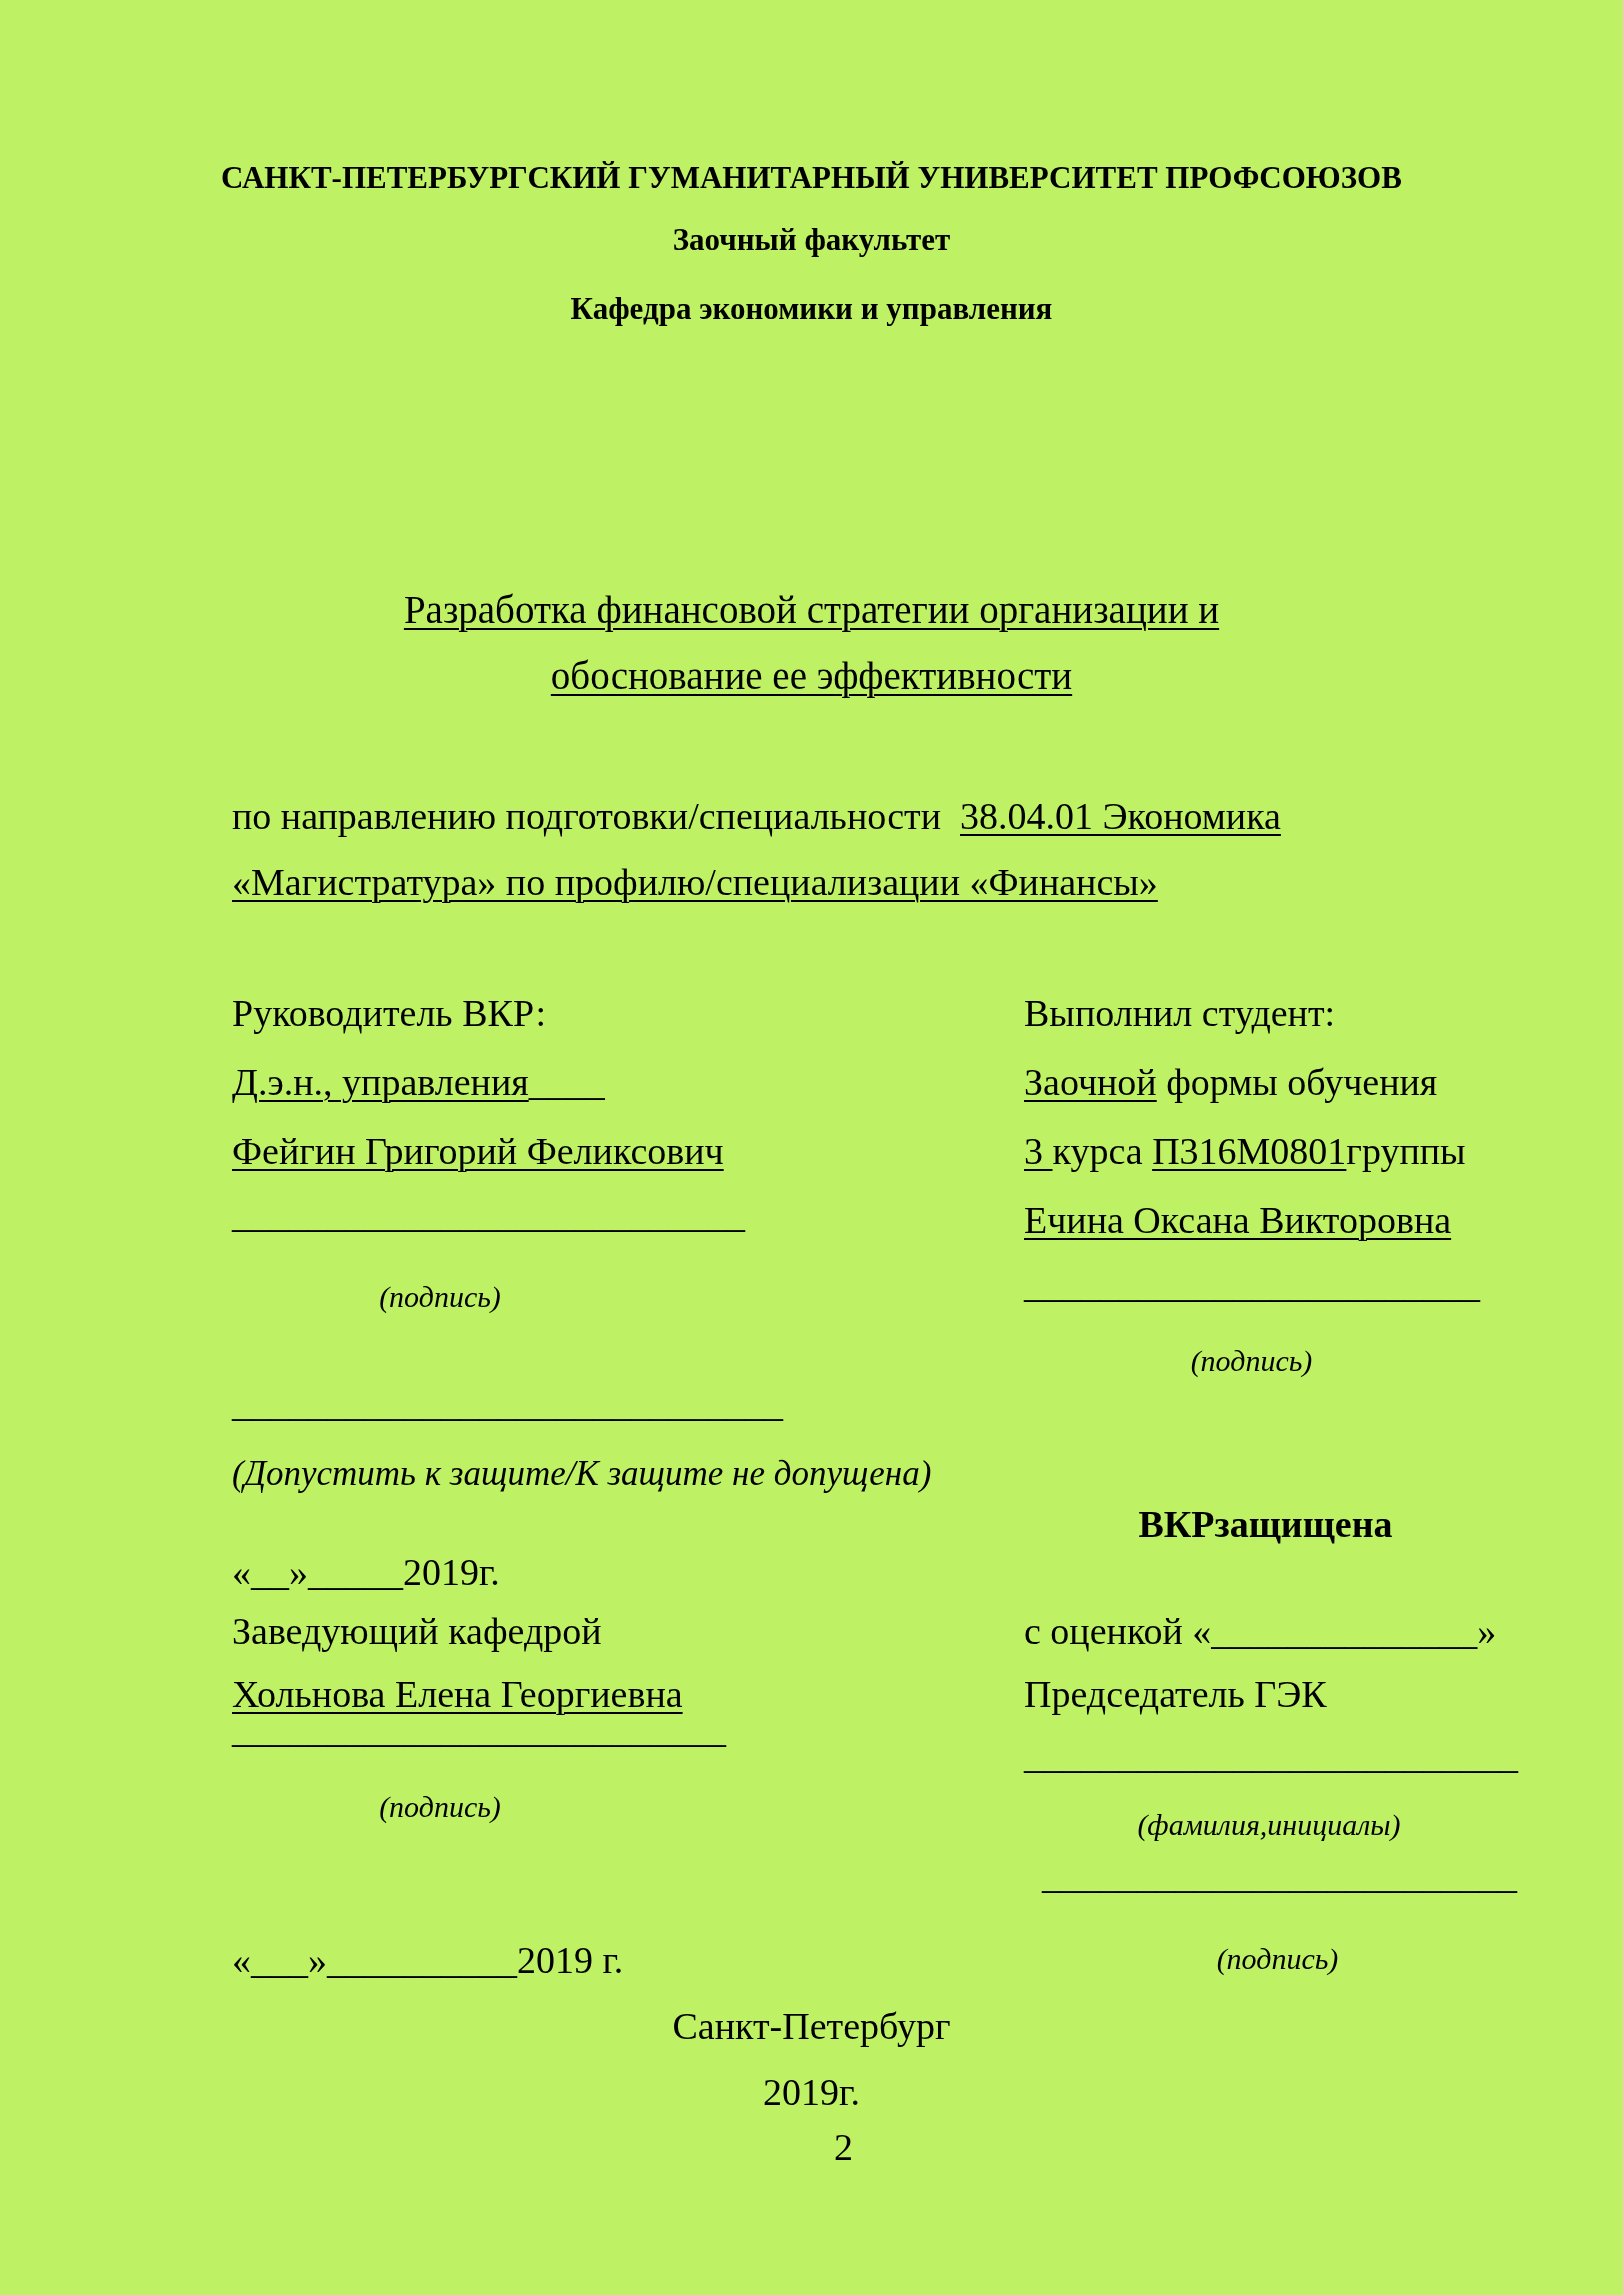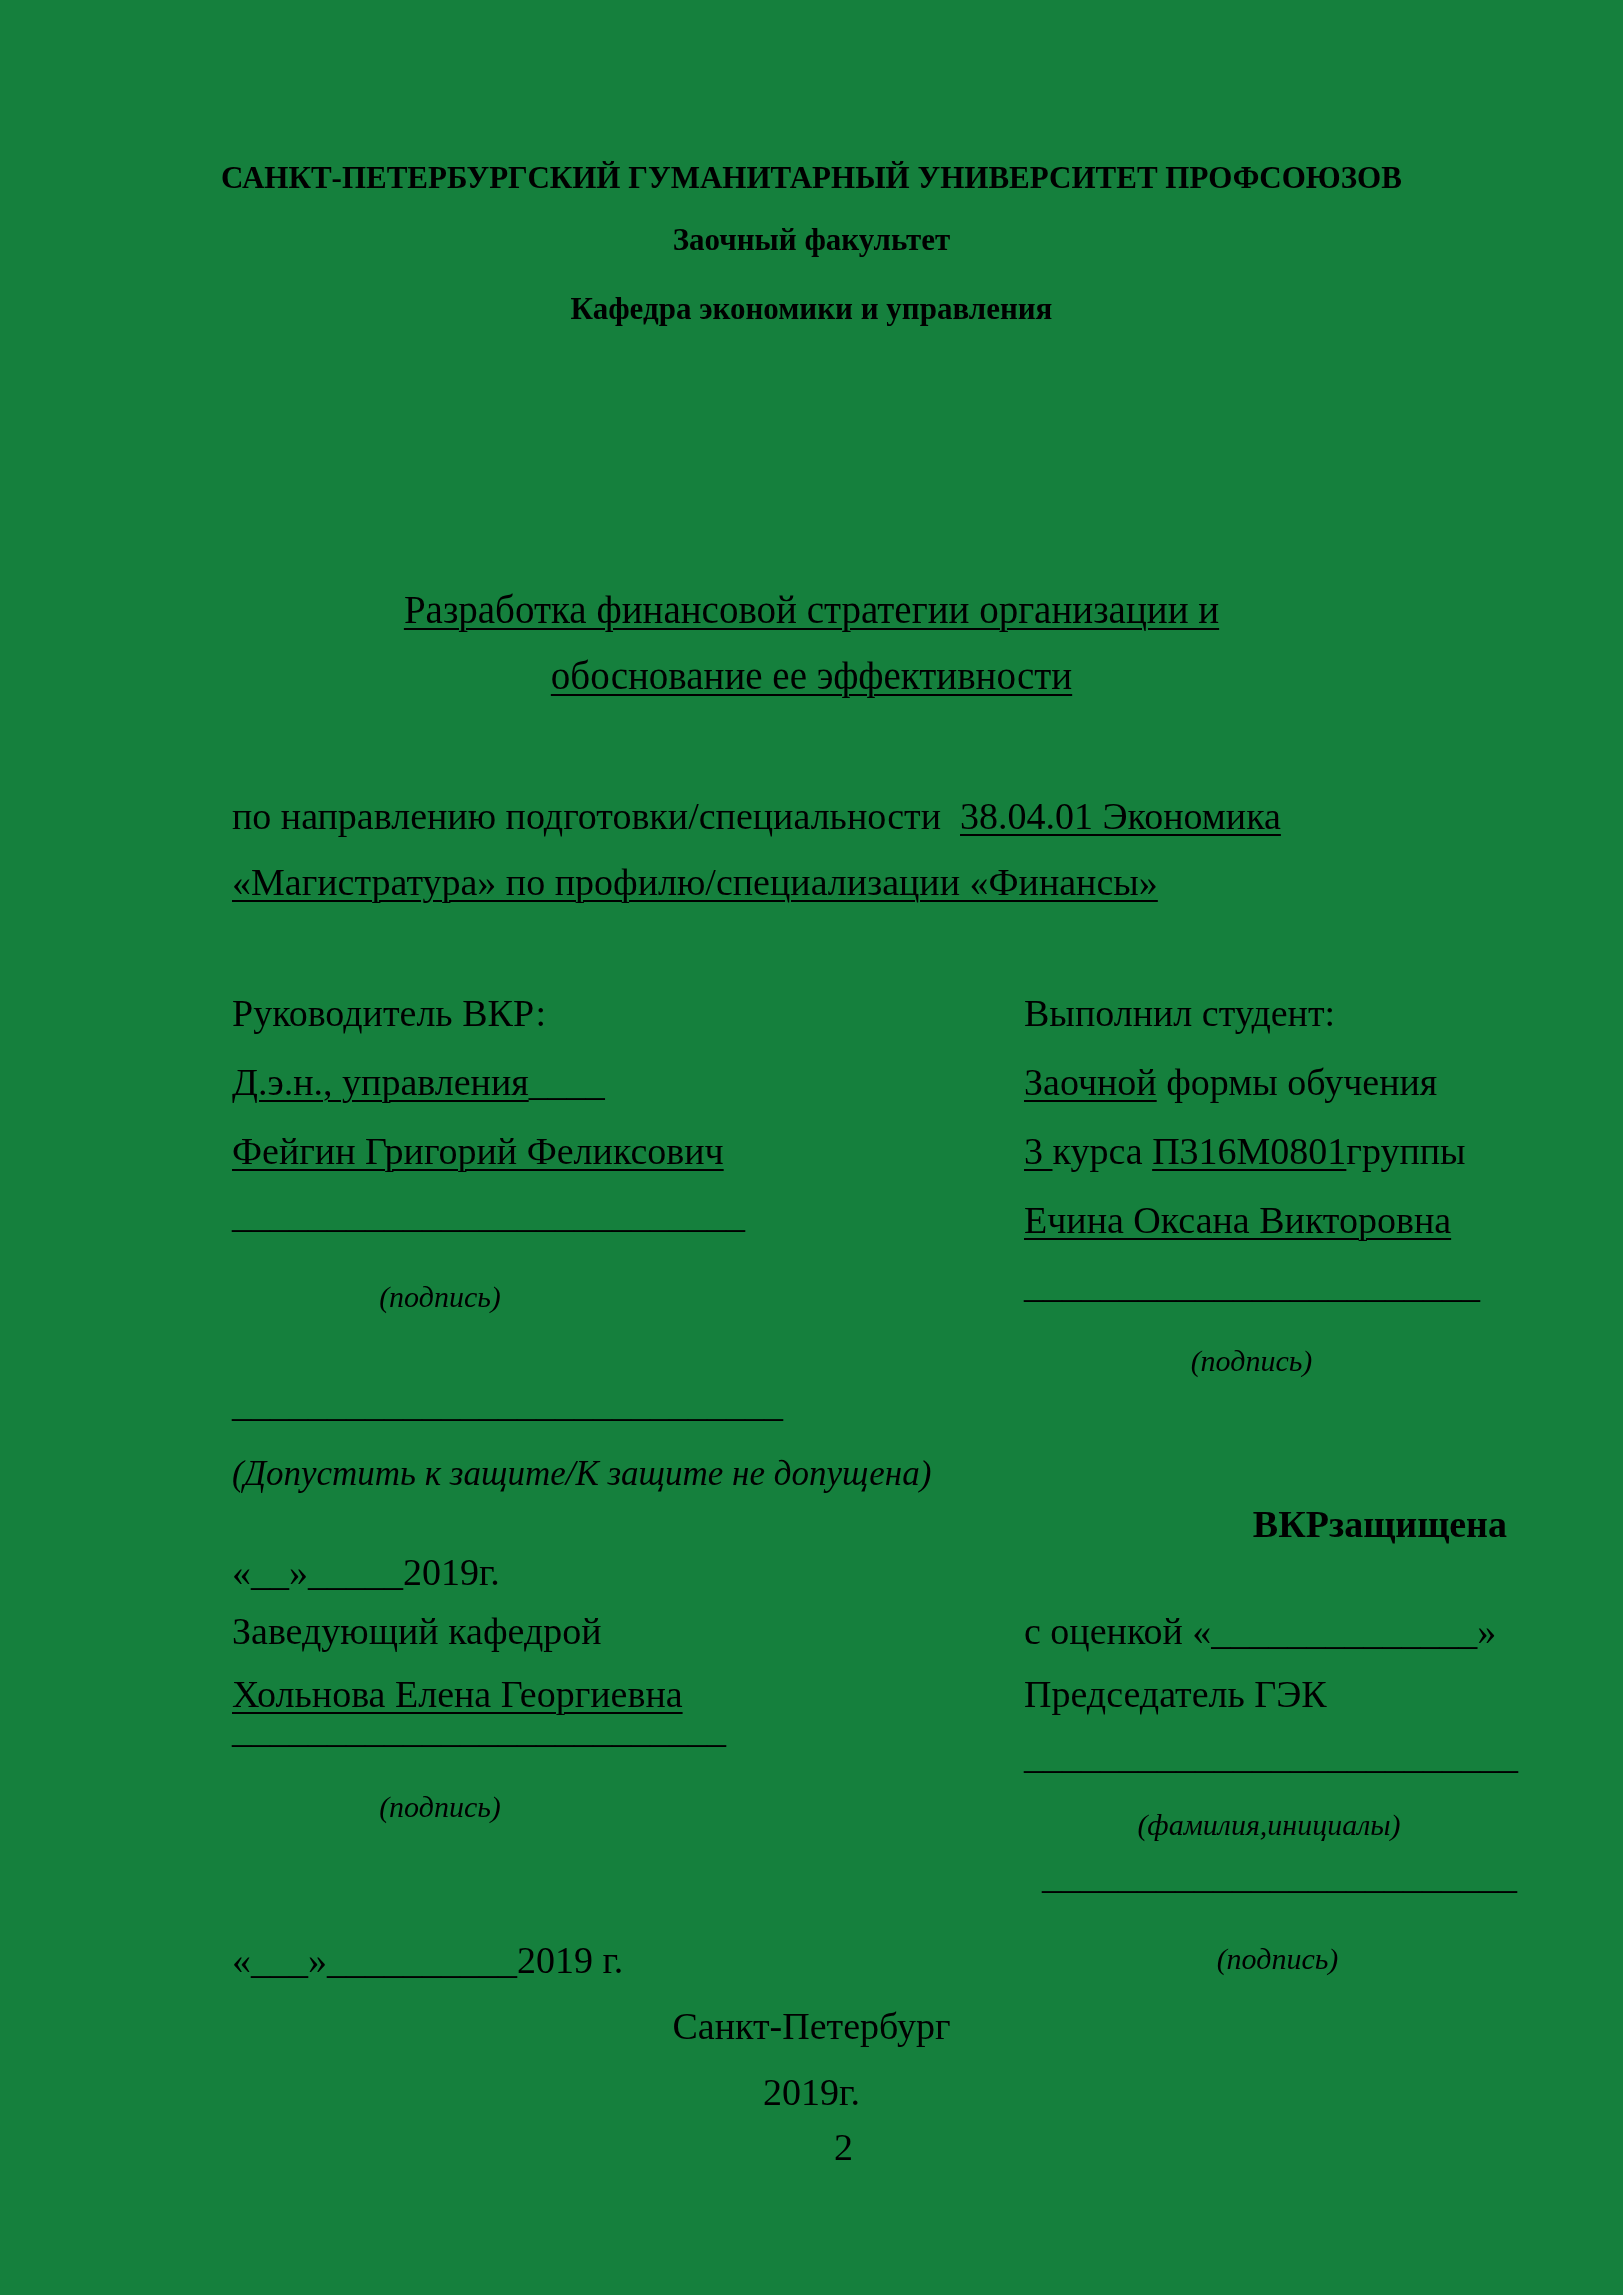--- a/index.html
+++ b/index.html
@@ -1,26 +1,26 @@
 <!DOCTYPE html>
 <html style="font-size:12.6px"><head>
 <meta charset="utf-8">
 <style>
   html,body{margin:0;padding:0;background:#ffffff;}
   body{width:1623px;height:2295px;position:relative;font-family:"Liberation Serif","DejaVu Serif",serif;color:#000;}
-  .page{position:absolute;left:0;top:0;width:1623px;height:2295px;background:#15803d;overflow:hidden;}
+  .page{position:absolute;left:0;top:0;width:1623px;height:2295px;background:#bef264;overflow:hidden;}
   .row{position:absolute;white-space:pre;font-size:38px;line-height:44px;}
   .centered{left:0;right:0;text-align:center;}
   .bold{font-weight:bold;}
   .u{text-decoration:underline;text-underline-offset:4.7px;text-decoration-thickness:2.4px;}
   .hdr{font-size:31px;line-height:38px;font-weight:bold;}
   .ttl{font-size:39px;line-height:47px;}
   .cap{font-size:30px;line-height:38px;font-style:italic;text-align:center;}
   .note{font-size:35px;line-height:41px;font-style:italic;}
-  .justify{display:flex;justify-content:flex-end;}
+  .justify{display:flex;justify-content:center;}
 </style>
 </head>
 <body>
 
 <div class="page">
 
   <div class="row hdr centered" style="top:159px;">САНКТ-ПЕТЕРБУРГСКИЙ ГУМАНИТАРНЫЙ УНИВЕРСИТЕТ ПРОФСОЮЗОВ</div>
   <div class="row hdr centered" style="top:221px;">Заочный факультет</div>
   <div class="row hdr centered" style="top:290px;">Кафедра экономики и управления</div>
 

